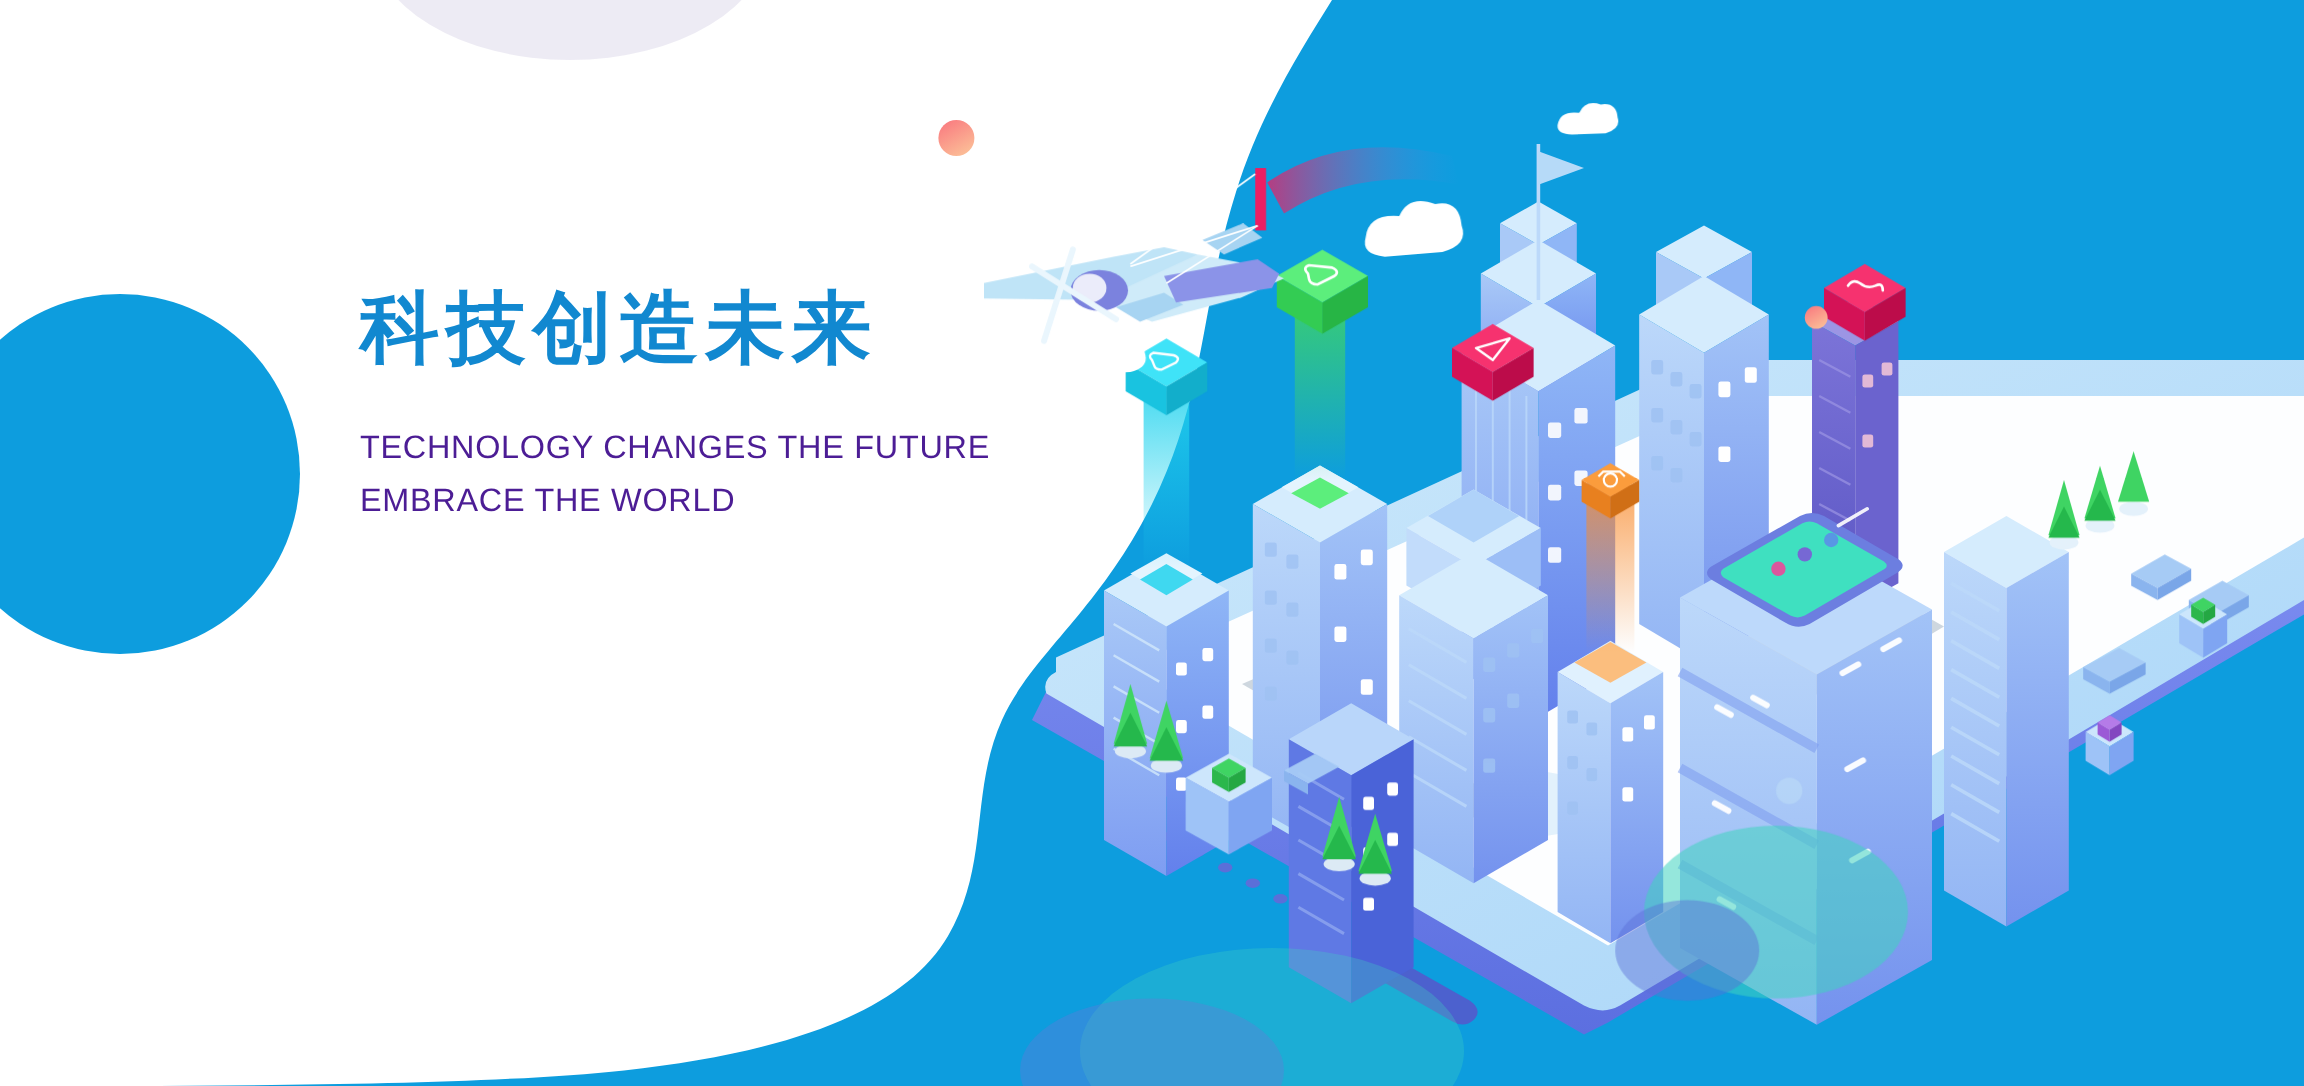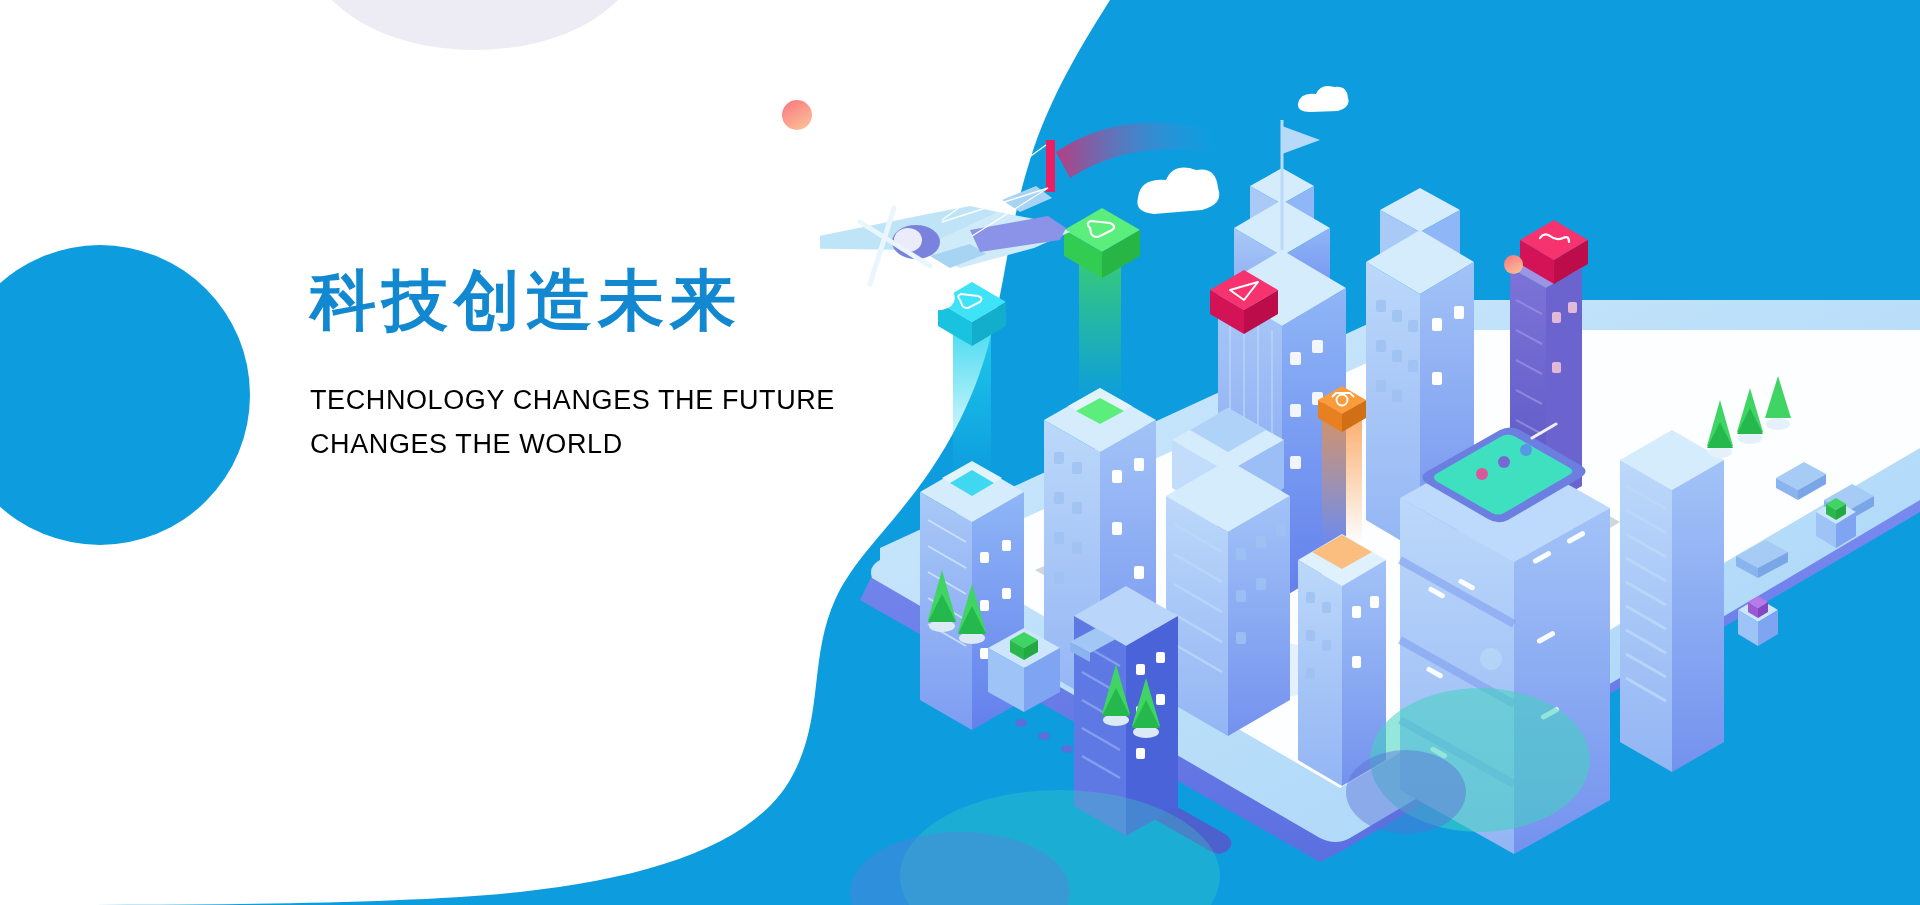--- a/index.html
+++ b/index.html
@@ -22,28 +22,28 @@
     width:330px; height:200px; border-radius:50%;
     background:#ECEAF3; opacity:.95;
   }
   .blue-dot-left {
     position:absolute; left:-50px; top:245px;
     width:300px; height:300px; border-radius:50%;
     background:#0D9DDE;
   }
 
   
-  .copy { position:absolute; left:300px; top:260px; width:620px;margin-left:10px; }
+  .copy { position:absolute; left:300px; top:233px; width:620px; }
   .headline {
     font-size:66px; font-weight:700; color:#1188D0;
     letter-spacing:6px; line-height:1.24; white-space:nowrap;
   }
   .sub { margin-top:36px; }
   .sub-line {
-    font-size:27px; color:#000000; letter-spacing:.6px;
+    font-size:27px; color:#4c1d95; letter-spacing:.6px;
     line-height:1.65; white-space:nowrap; font-weight:400;
   }
 
   
   .illus { position:absolute; right:0; top:0; width:1100px; height:905px; }
   .illus svg { position:absolute; inset:0; width:100%; height:100%; }
 
   
   .sky-dot { position:absolute; border-radius:50%; }
 </style>
@@ -65,21 +65,21 @@
   </svg>
 
   <div class="lav-circle"></div>
 
   <div class="blue-dot-left"></div>
 
   <div class="copy">
     <div class="headline">科技创造未来</div>
     <div class="sub">
       <div class="sub-line">TECHNOLOGY CHANGES THE FUTURE</div>
-      <div class="sub-line">CHANGES THE WORLD</div>
+      <div class="sub-line">EMBRACE THE WORLD</div>
     </div>
   </div>
 
   <div class="illus">
   <svg viewBox="0 0 1100 905" preserveAspectRatio="none">
     <defs>
       <linearGradient id="gPhone" x1="0" y1="0" x2="1" y2="1">
         <stop offset="0%" stop-color="#CDE9FB"></stop>
             <stop offset="100%" stop-color="#A7D4F8"></stop>
       </linearGradient>

